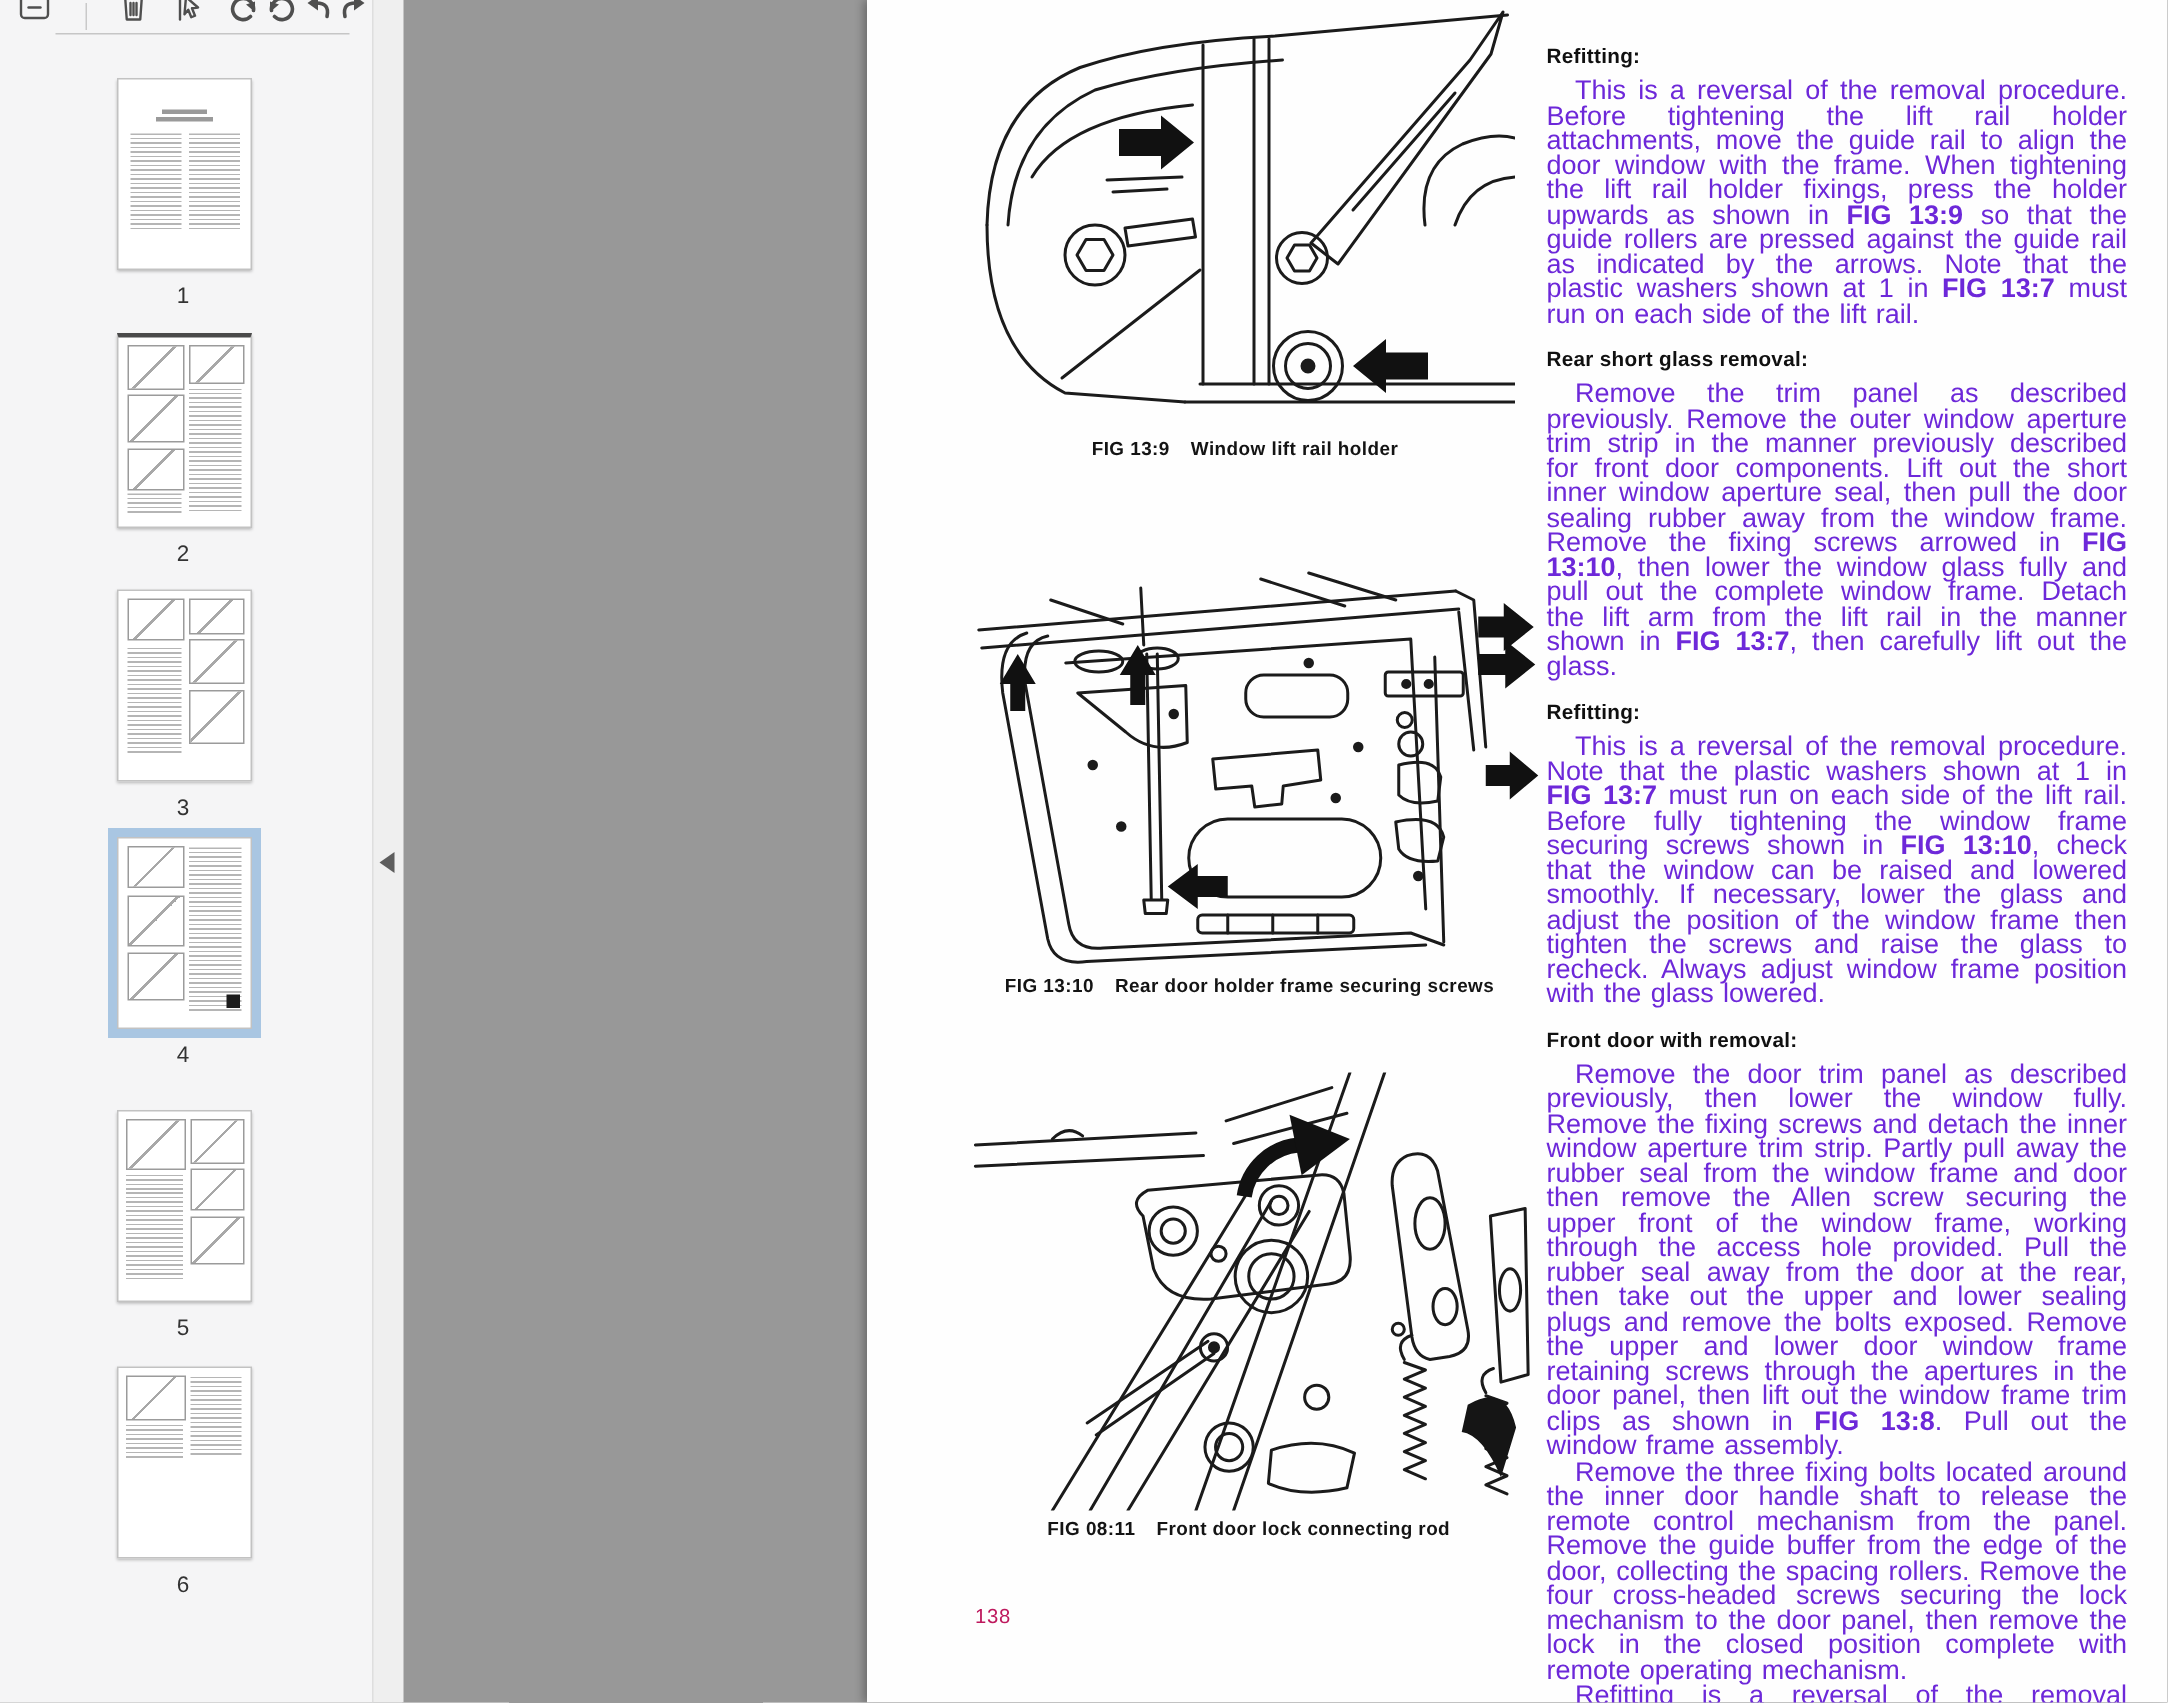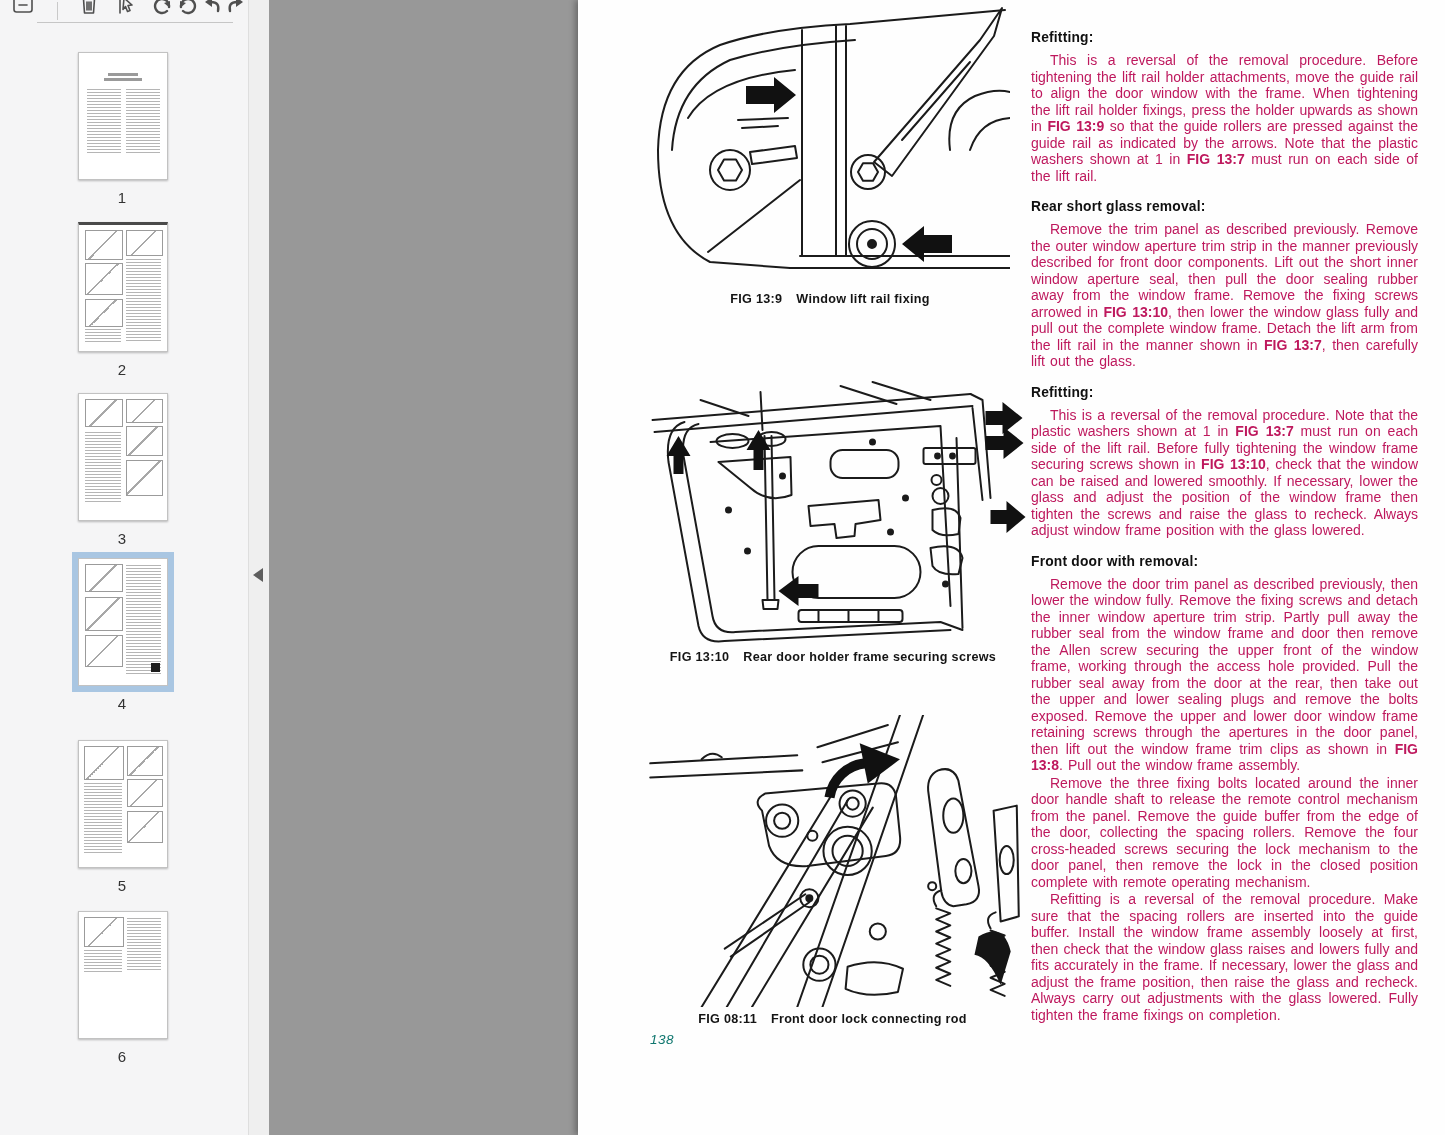--- a/index.html
+++ b/index.html
@@ -52,29 +52,29 @@
     position:absolute;left:310px;top:0;width:867px;height:1135px;background:#fefefe;
     box-shadow:-3px 0 6px rgba(0,0,0,.3);
   }
   .figure{position:absolute;}
   .figure svg{display:block;width:100%;height:100%;}
   .fig-caption{
     position:absolute;text-align:center;font-weight:700;font-size:12.6px;
     color:#141414;letter-spacing:.3px;white-space:nowrap;
   }
   .fig-caption .cap-text{margin-left:14px;}
-  .page-number{position:absolute;left:72px;top:1032px;font-size:13.5px;color:#0f766e;letter-spacing:.5px;font-style:italic;}
+  .page-number{position:absolute;left:72px;top:1070px;font-size:13.5px;color:#be185d;letter-spacing:.5px;}
   .text-col{position:absolute;left:453px;top:30px;width:387px;color:#121212;}
   .sec-heading{
     font-size:13.8px;font-weight:700;letter-spacing:.2px;margin:15px 0 7px 0;color:#101010;
   }
   .sec-heading.first{margin-top:0;}
   .para{
-    font-size:14px;line-height:16.5px;text-align:justify;text-indent:19px;
-    word-spacing:1.2px;margin:0 0 1px 0;color:#be185d;
+    font-size:18px;line-height:16.5px;text-align:justify;text-indent:19px;
+    word-spacing:1.2px;margin:0 0 1px 0;color:#6d28d9;
   }
   .para .b{font-weight:700;}
   .tb-stroke{stroke:#4f4f4f;stroke-width:1.6;fill:none;stroke-linecap:round;stroke-linejoin:round;}
   .tb-fill{fill:#4f4f4f;}
 </style>
 </head>
 <body>
 
 <div class="sidebar">
 
@@ -224,21 +224,21 @@
           <circle cx="222" cy="244" r="15"></circle>
           <circle cx="222" cy="244" r="4" fill="#1b1b1b"></circle>
           <line x1="88" y1="120" x2="138" y2="118"></line>
           <line x1="92" y1="128" x2="128" y2="126"></line>
         </g>
         <polygon fill="#111" points="96,86 124,86 124,77 146,95 124,113 124,104 96,104"></polygon>
         <polygon fill="#111" points="302,235 274,235 274,226 252,244 274,262 274,253 302,253"></polygon>
       </svg>
     </div>
     <div class="fig-caption" style="left:72px;top:292px;width:360px">
-      <span>FIG 13:9</span><span class="cap-text">Window lift rail fixing</span>
+      <span>FIG 13:9</span><span class="cap-text">Window lift rail holder</span>
     </div>
 
     <div class="figure" style="left:60px;top:378px;width:390px;height:267px">
       <svg viewBox="0 0 385 267">
         <g stroke="#1b1b1b" stroke-width="2" fill="none" stroke-linecap="round" stroke-linejoin="round">
           <line x1="12" y1="42" x2="330" y2="16"></line>
           <line x1="14" y1="54" x2="332" y2="28"></line>
           <line x1="120" y1="14" x2="122" y2="52"></line>
           <path d="M60,22 L108,38 M200,8 L256,26 M232,4 L290,22"></path>
           <path d="M330,16 L342,22 L350,120"></path>

